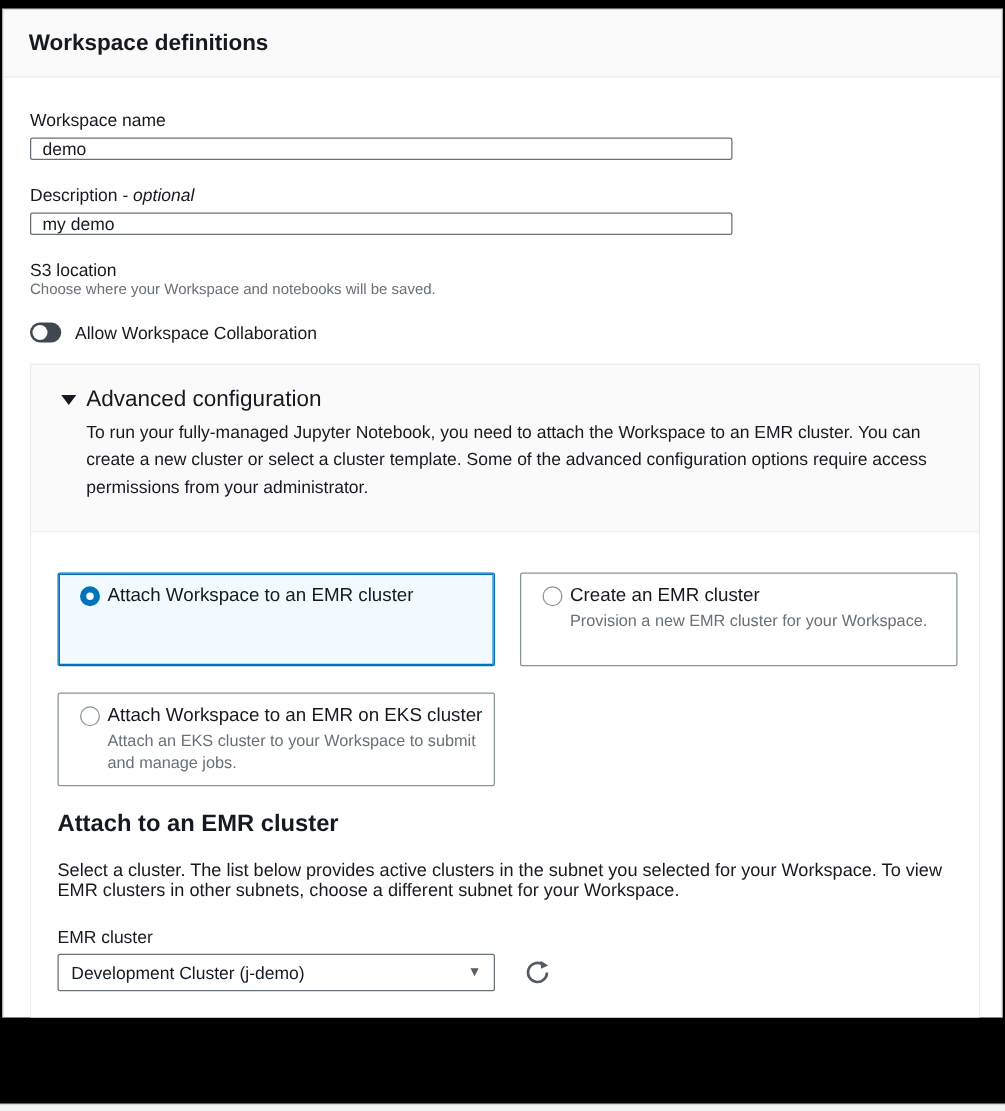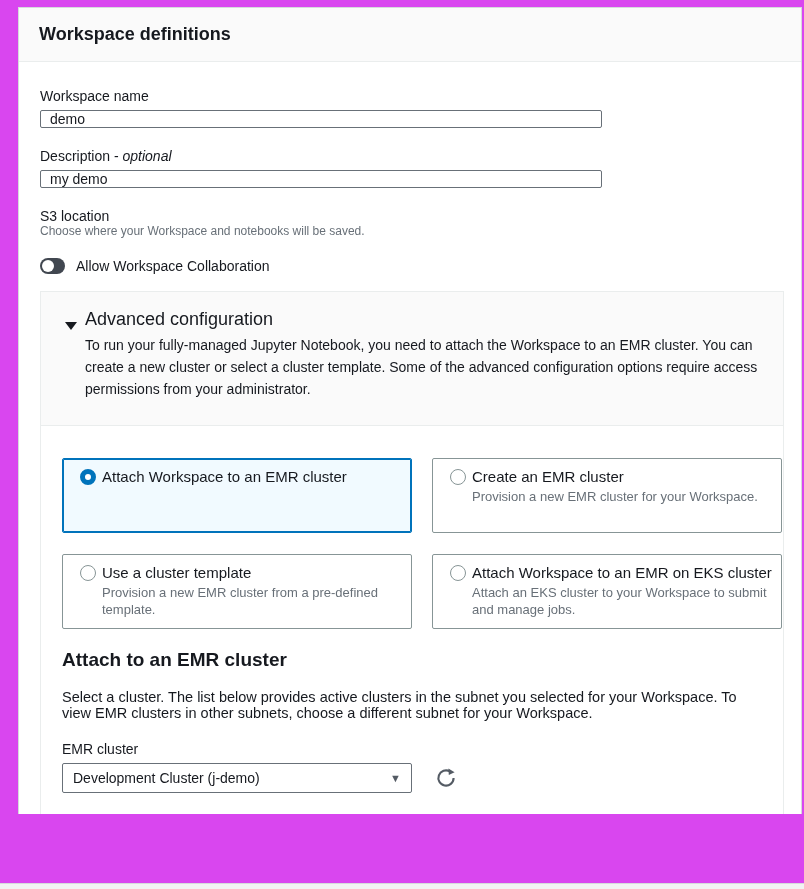--- a/index.html
+++ b/index.html
@@ -5,23 +5,22 @@
   * { margin: 0; padding: 0; box-sizing: border-box; }
   html, body {
     font-family: "Liberation Sans", "DejaVu Sans", sans-serif;
     background: #ffffff;
     color: #16191f;
   }
   .viewport {
     width: 804px;
     height: 889px;
     overflow: hidden;
-    background: #d946ef;
+    background: #000000;
     position: relative;
-    padding-left: 16px;
   }
   .card {
     margin: 7px 2px 0 2px;
     border: 1px solid #d5dbdb;
     border-bottom: none;
     background: #ffffff;
   }
   .card-header {
     background: #fafafa;
     border-bottom: 1px solid #eaeded;
@@ -93,21 +92,21 @@
     border: 1px solid #eaeded;
     border-bottom: none;
   }
   .adv-header {
     background: #fafafa;
     border-bottom: 1px solid #eaeded;
     padding: 17px 24px 25px 24px;
   }
   .adv-title-row {
     display: flex;
-    align-items: flex-end;
+    align-items: center;
     cursor: pointer;
   }
   .caret-down {
     width: 0; height: 0;
     border-left: 6px solid transparent;
     border-right: 6px solid transparent;
     border-top: 8px solid #16191f;
     margin-right: 8px;
     flex: none;
   }
@@ -296,27 +295,20 @@
             </div>
 
             <div class="option-card">
               <div class="option-head">
                 <span class="radio"></span>
                 <span class="option-title">Create an EMR cluster</span>
               </div>
               <div class="option-desc">Provision a new EMR cluster for your Workspace.</div>
             </div>
 
-            <div class="option-card">
-              <div class="option-head">
-                <span class="radio"></span>
-                <span class="option-title">Use a cluster template</span>
-              </div>
-              <div class="option-desc" style="max-width:300px;">Provision a new EMR cluster from a pre-defined template.</div>
-            </div>
 
             <div class="option-card">
               <div class="option-head">
                 <span class="radio"></span>
                 <span class="option-title">Attach Workspace to an EMR on EKS cluster</span>
               </div>
               <div class="option-desc" style="max-width:310px;">Attach an EKS cluster to your Workspace to submit and manage jobs.</div>
             </div>
 
           </div>

